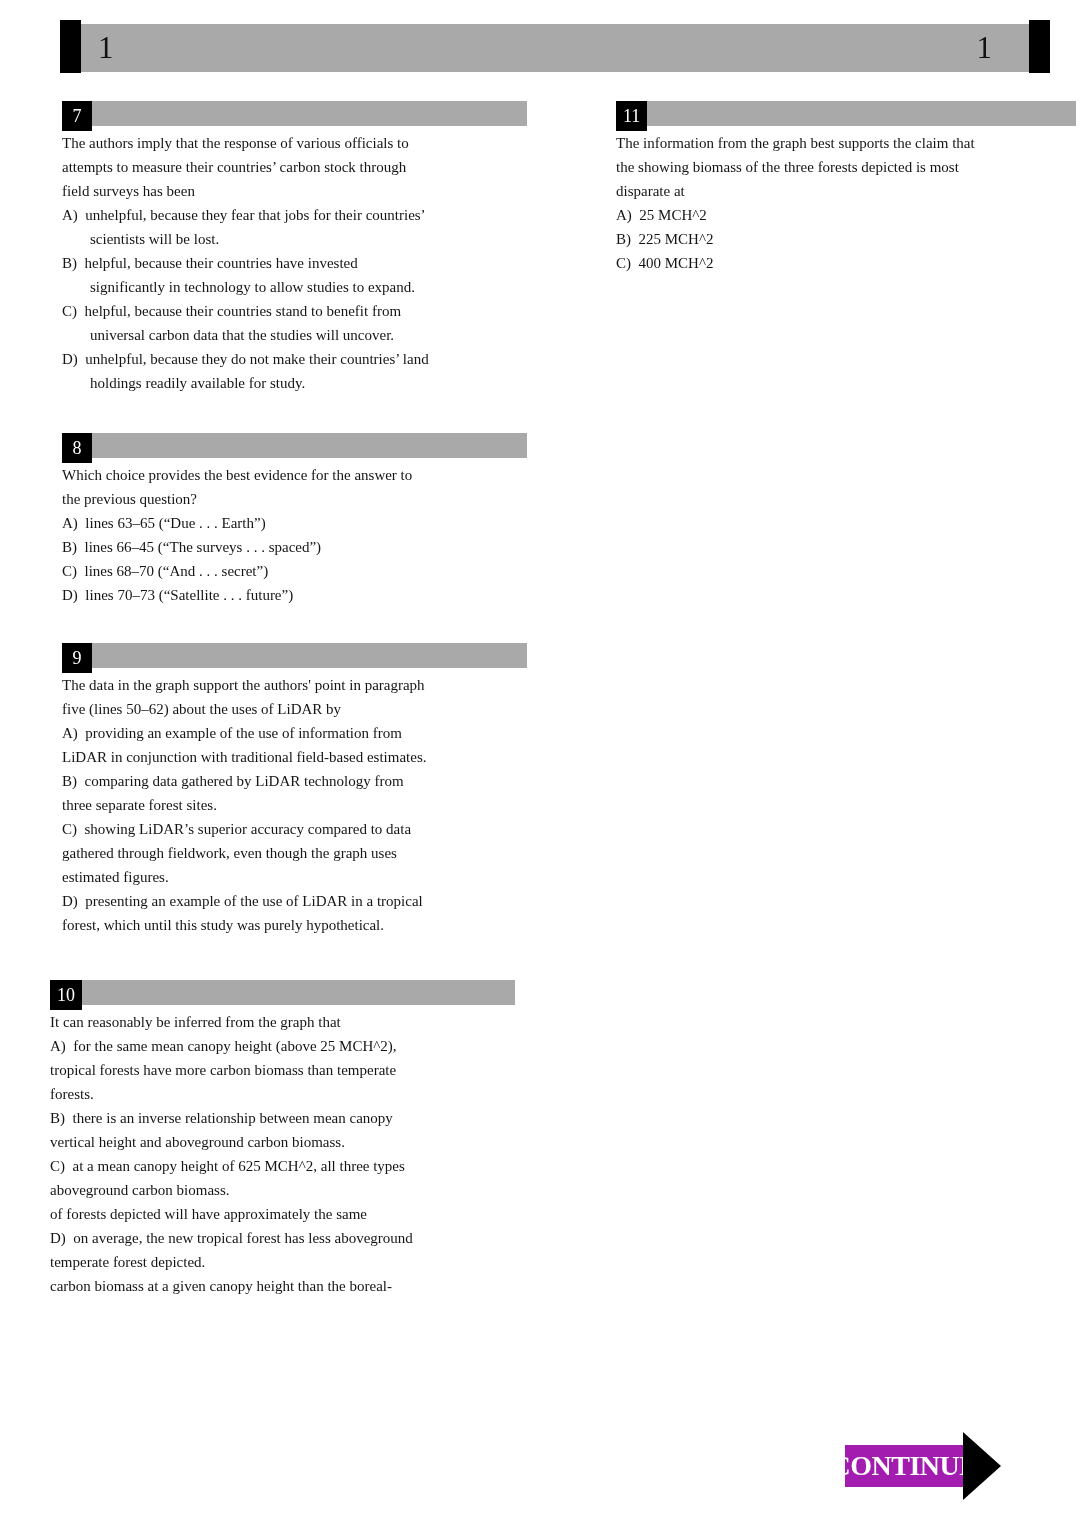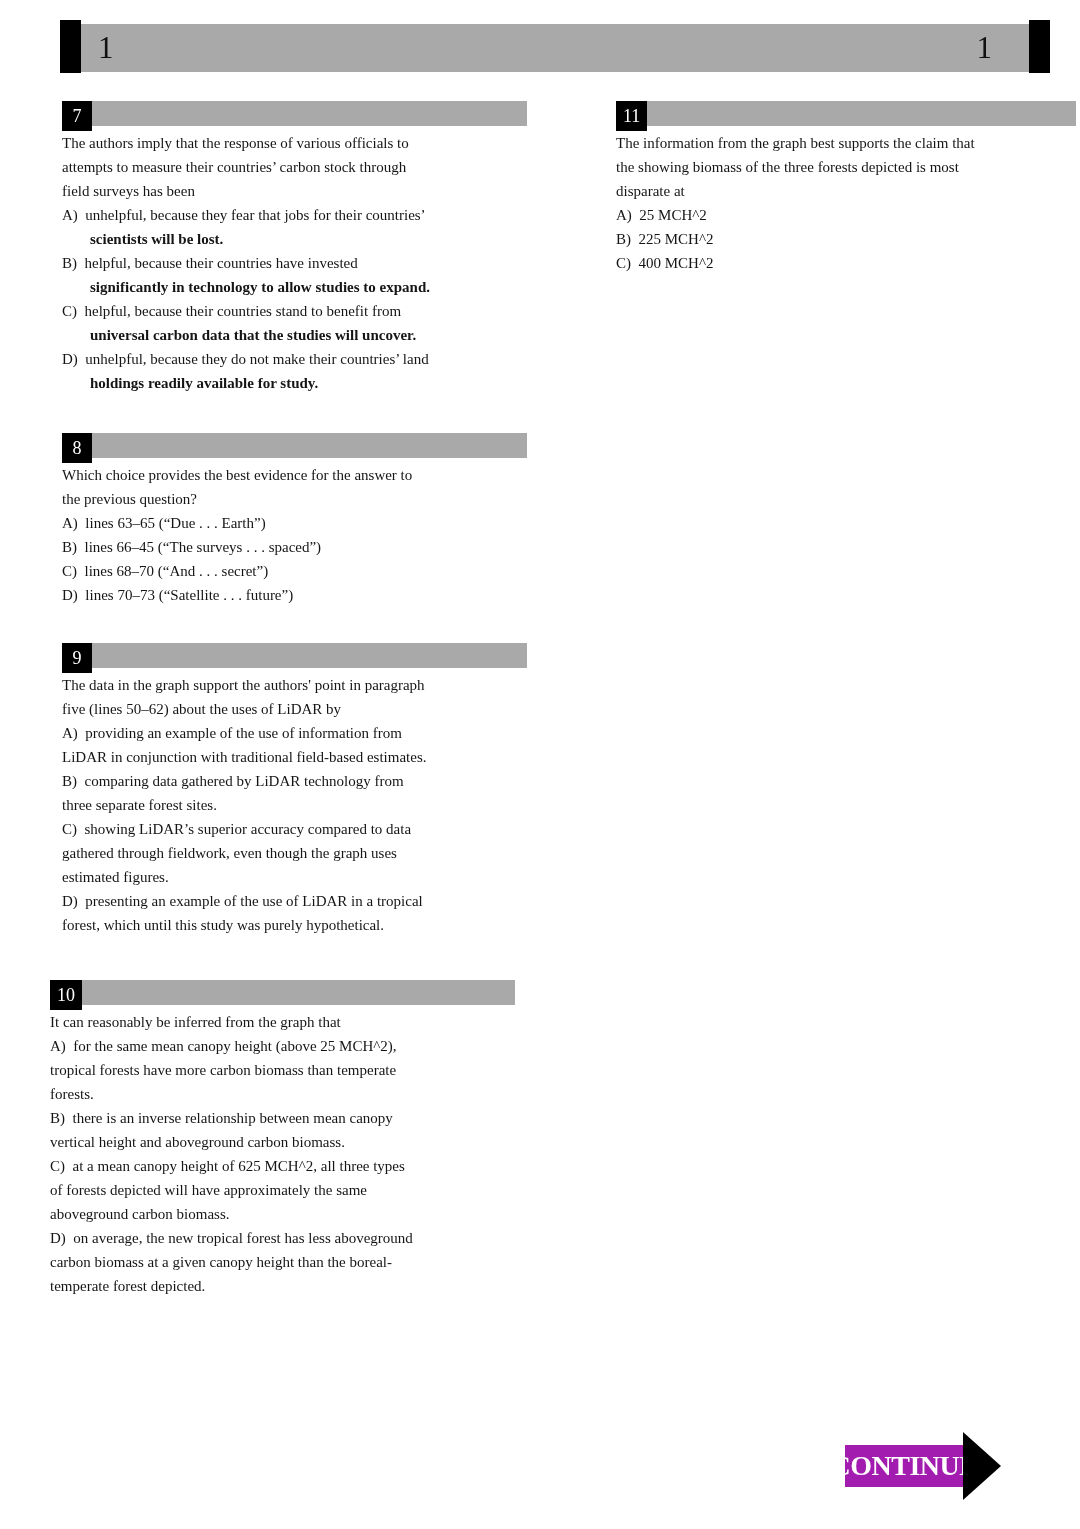--- a/index.html
+++ b/index.html
@@ -70,21 +70,21 @@
     justify-content: center;
   }
   .qbody {
     margin-top: 5px;
     font-size: 15px;
     line-height: 24px;
     width: 495px;
   }
   .q11 .qbody { width: 488px; }
   .line { white-space: pre-wrap; }
-  .line.ind { padding-left: 28px; font-weight: bold; }
+  .line.ind { padding-left: 28px; }
 
   
   .continue {
     position: absolute;
     left: 845px; top: 1432px;
     display: flex;
     align-items: center;
     cursor: pointer;
   }
   .continue-rect {
@@ -174,25 +174,25 @@
       <span class="qnum">10</span>
     </div>
     <div class="qbody">
         <div class="line">It can reasonably be inferred from the graph that</div>
         <div class="line">A)  for the same mean canopy height (above 25 MCH^2),</div>
         <div class="line">tropical forests have more carbon biomass than temperate</div>
         <div class="line">forests.</div>
         <div class="line">B)  there is an inverse relationship between mean canopy</div>
         <div class="line">vertical height and aboveground carbon biomass.</div>
         <div class="line">C)  at a mean canopy height of 625 MCH^2, all three types</div>
+        <div class="line">aboveground carbon biomass.</div>
         <div class="line">of forests depicted will have approximately the same</div>
-        <div class="line">aboveground carbon biomass.</div>
         <div class="line">D)  on average, the new tropical forest has less aboveground</div>
+        <div class="line">temperate forest depicted.</div>
         <div class="line">carbon biomass at a given canopy height than the boreal-</div>
-        <div class="line">temperate forest depicted.</div>
       </div>
   </section>
 
   <section class="question q11">
     <div class="qtab">
       <span class="qnum">11</span>
     </div>
     <div class="qbody">
         <div class="line">The information from the graph best supports the claim that</div>
         <div class="line">the showing biomass of the three forests depicted is most</div>

